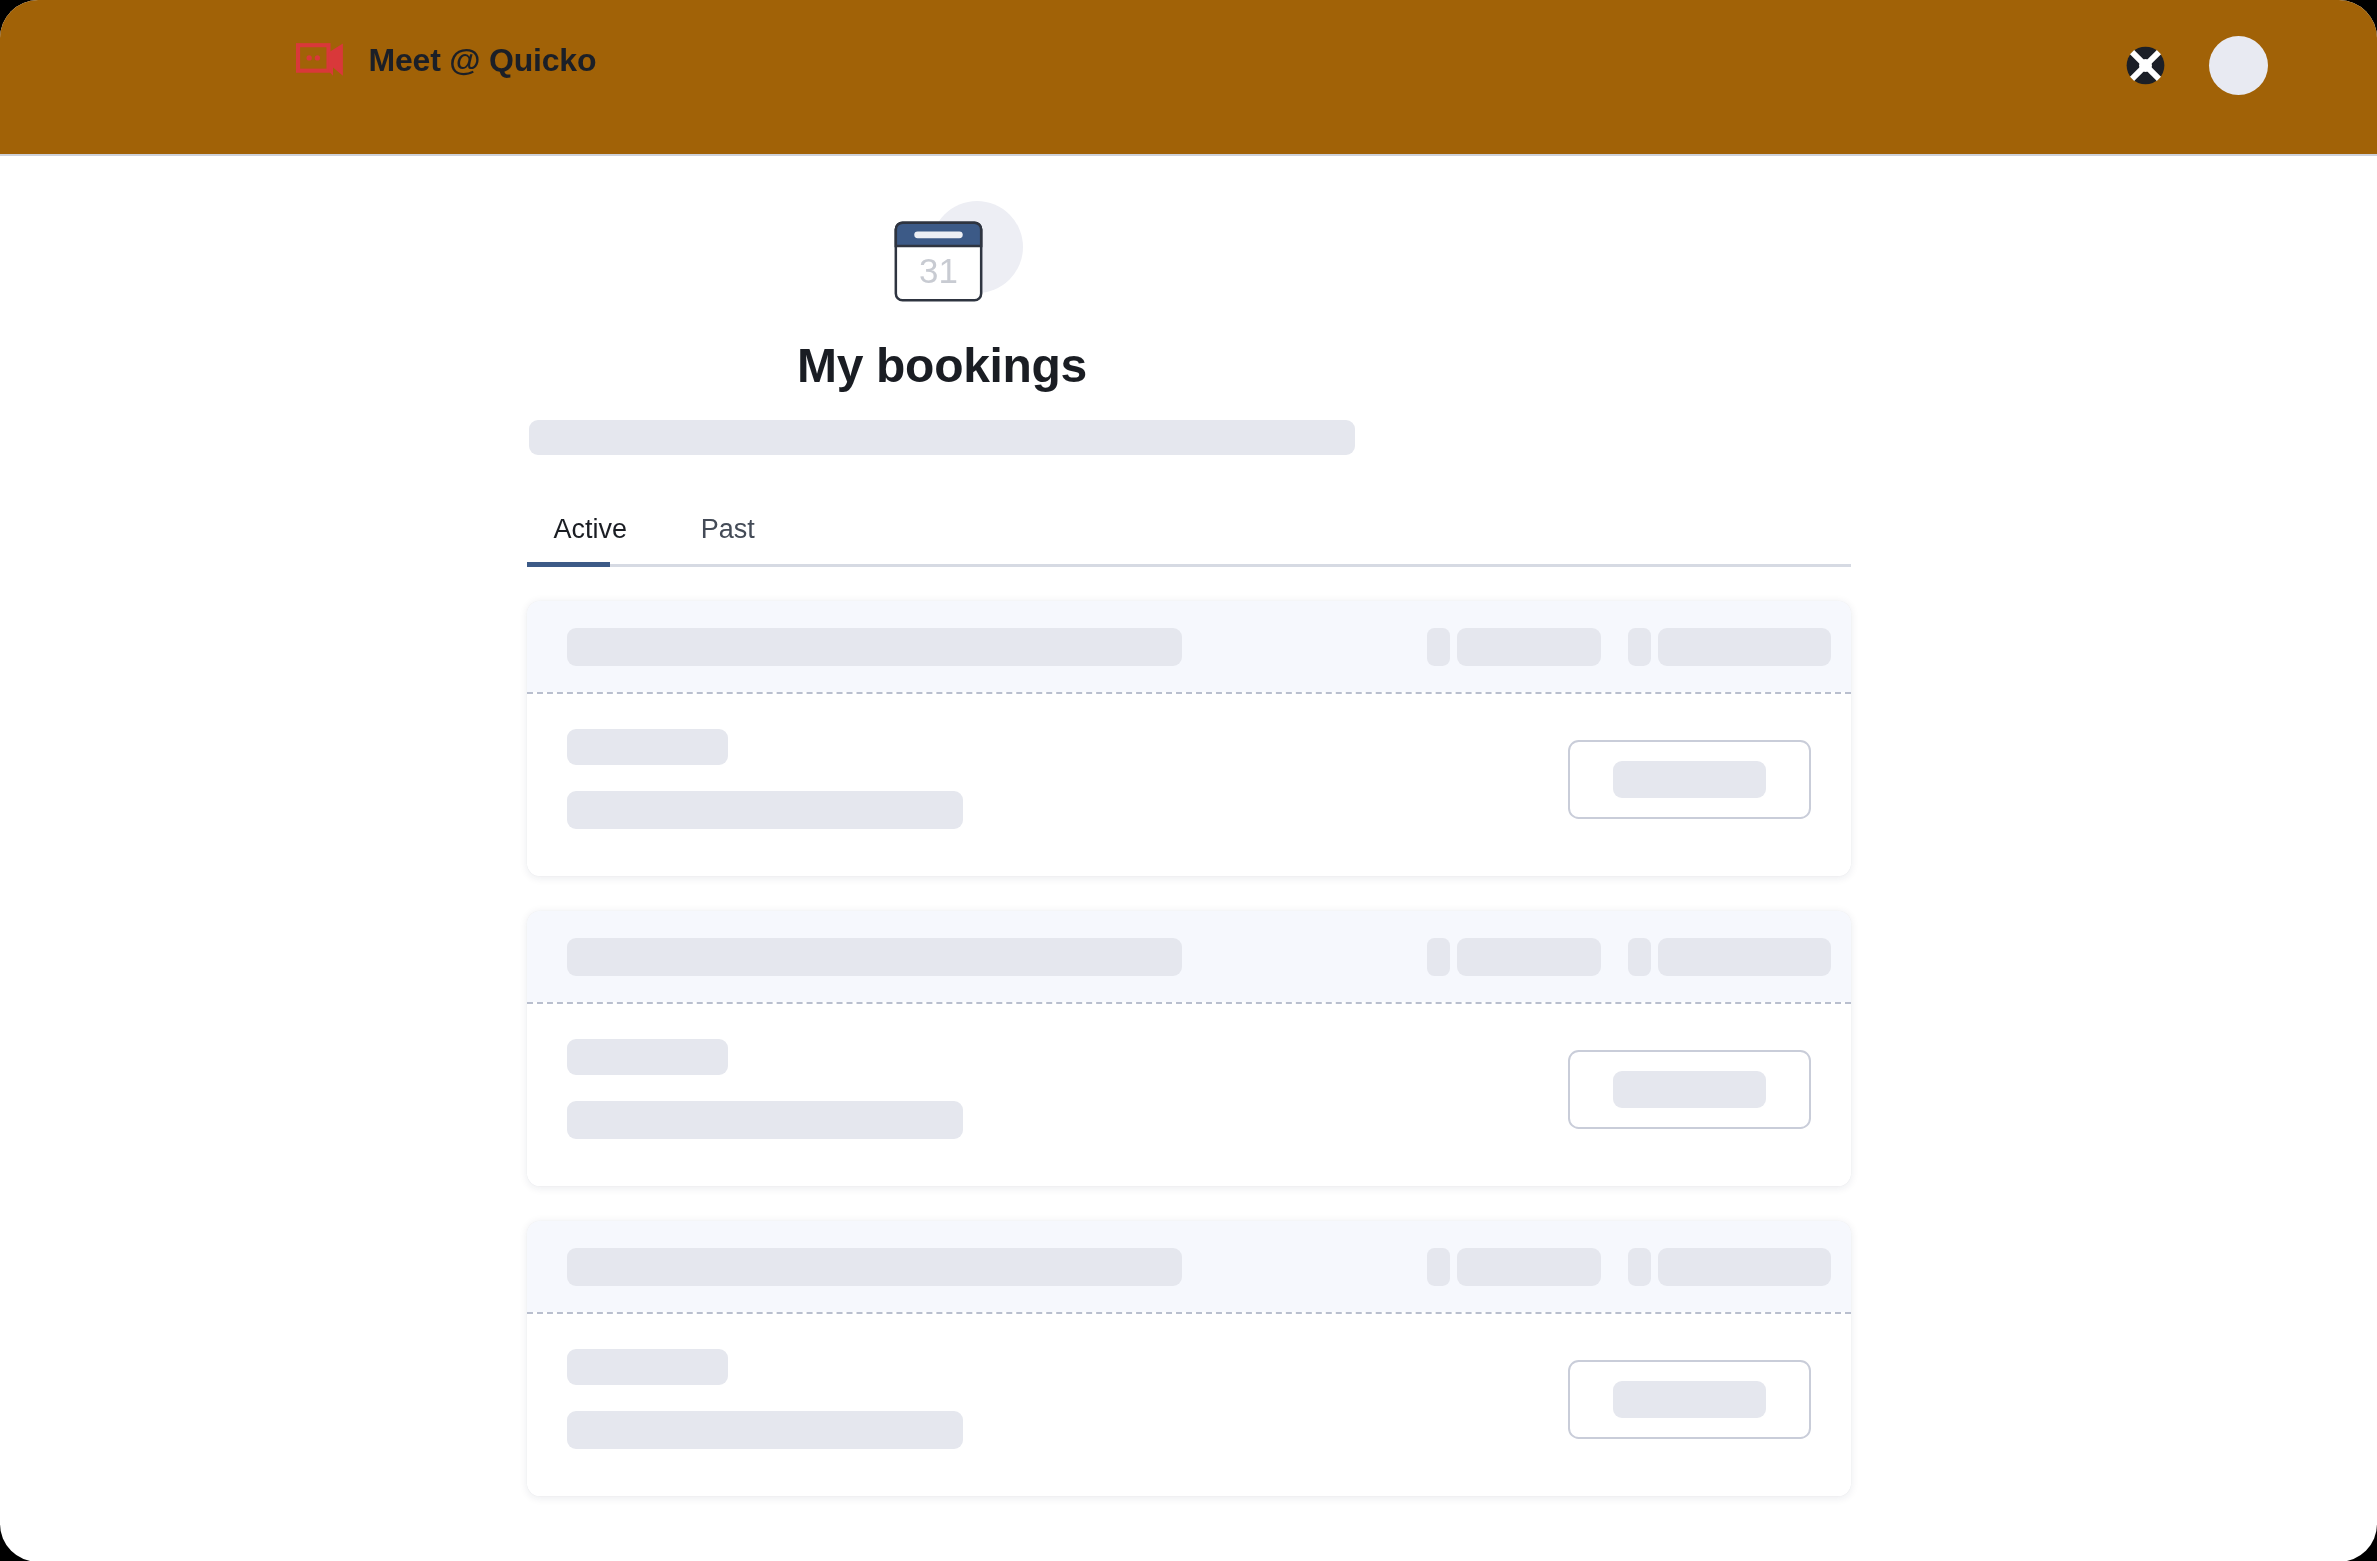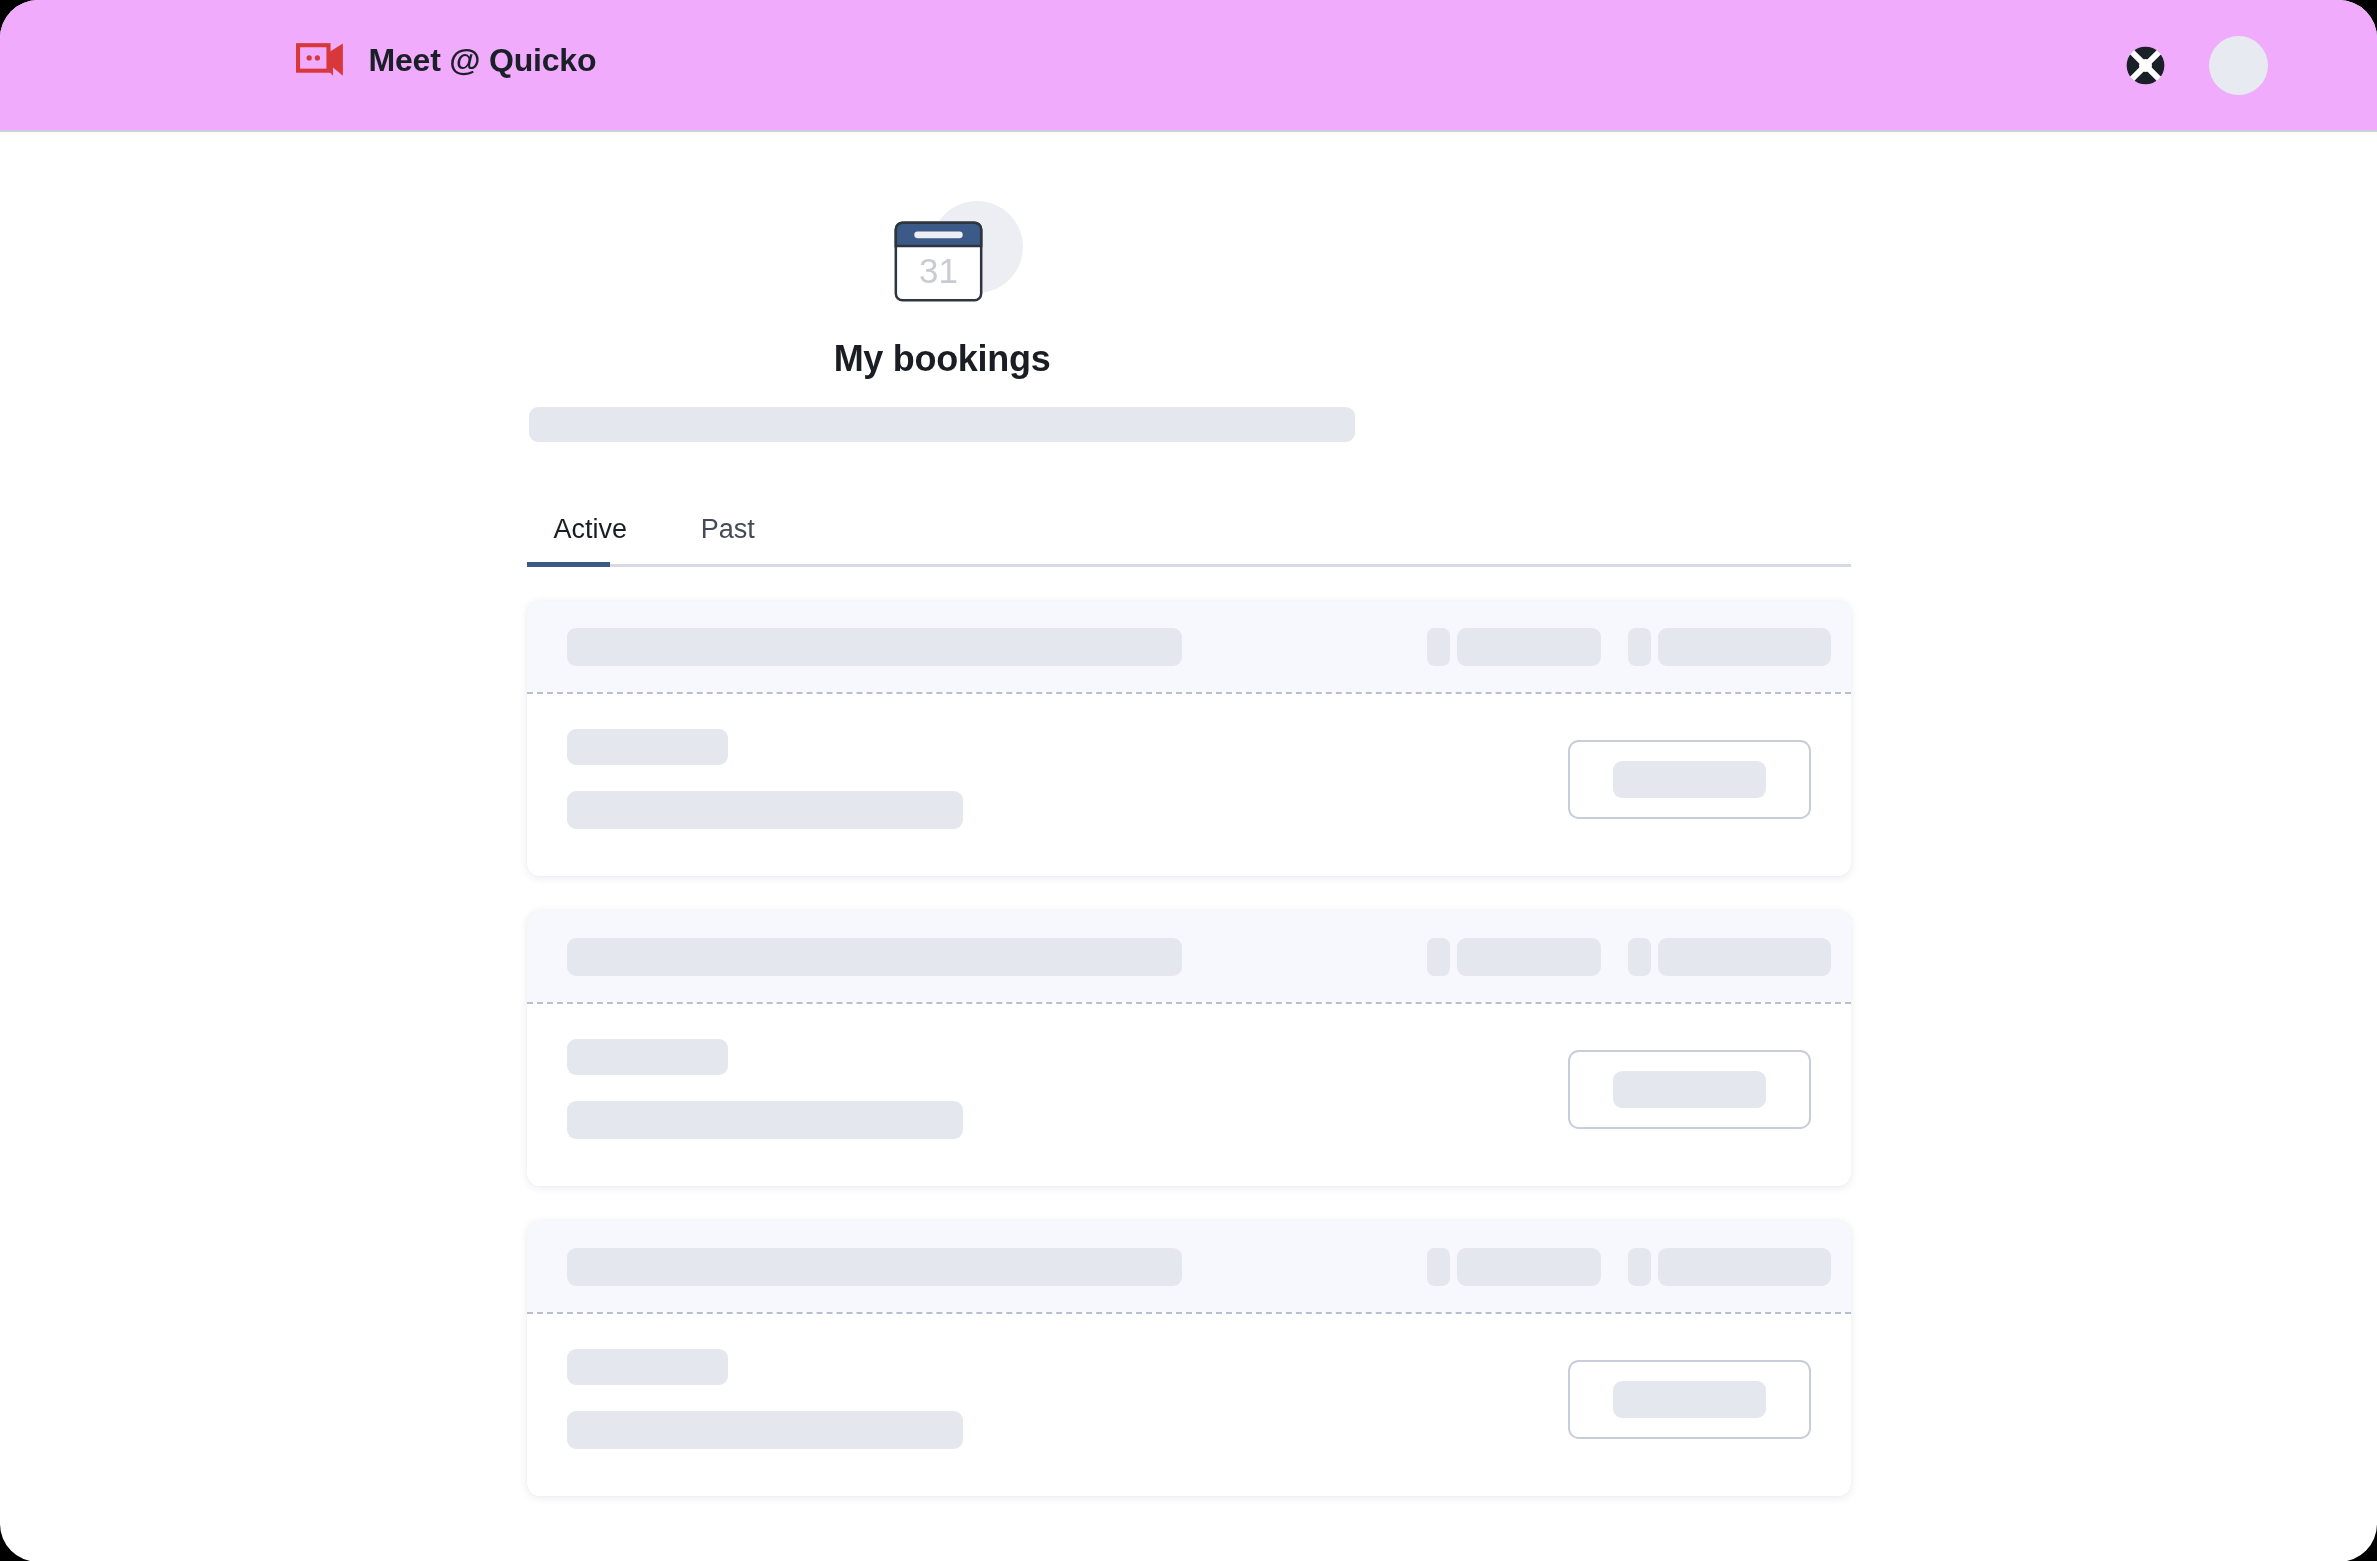--- a/index.html
+++ b/index.html
@@ -20,22 +20,22 @@
     background: #ffffff;
     border-radius: 38px;
     overflow: hidden;
   }
 
   
   #topbar {
     position: absolute;
     left: 0; top: 0;
     width: 2377px;
-    height: 132px;
-    background: #f0abfc;
+    height: 156px;
+    background: #a16207;
     border-bottom: 2.5px solid #cdd1db;
   }
 
   #brand {
     position: absolute;
     left: 296px;
     top: 41px;
     display: flex;
     align-items: center;
     gap: 21.5px;
@@ -102,21 +102,21 @@
     position: absolute;
     left: 30px;
     top: 11.6px;
     width: 97px;
     height: 97px;
     display: block;
   }
 
   #page-title {
     margin-top: 13.2px;
-    font-size: 36px;
+    font-size: 48px;
     font-weight: bold;
     color: #1a1d23;
     letter-spacing: -0.3px;
   }
 
   #subtitle-skeleton {
     margin-top: 26.4px;
     width: 826px;
     height: 35px;
     border-radius: 9px;

